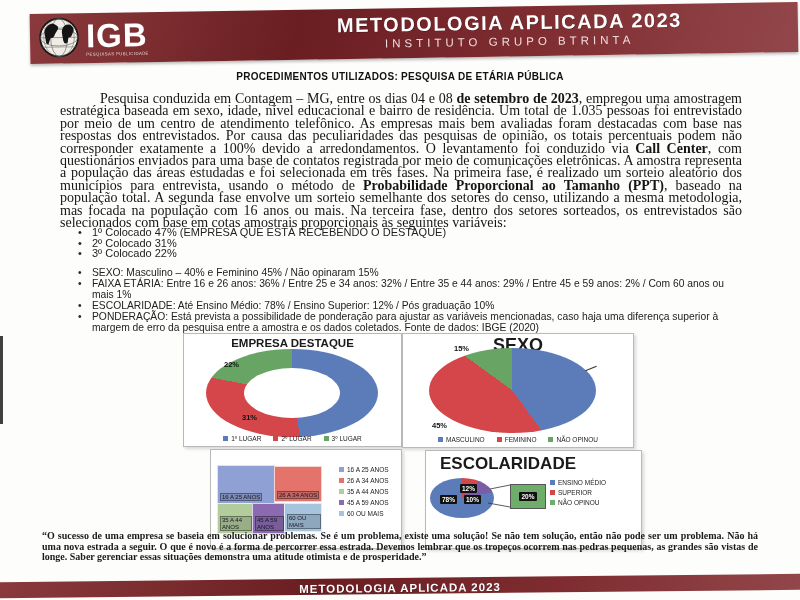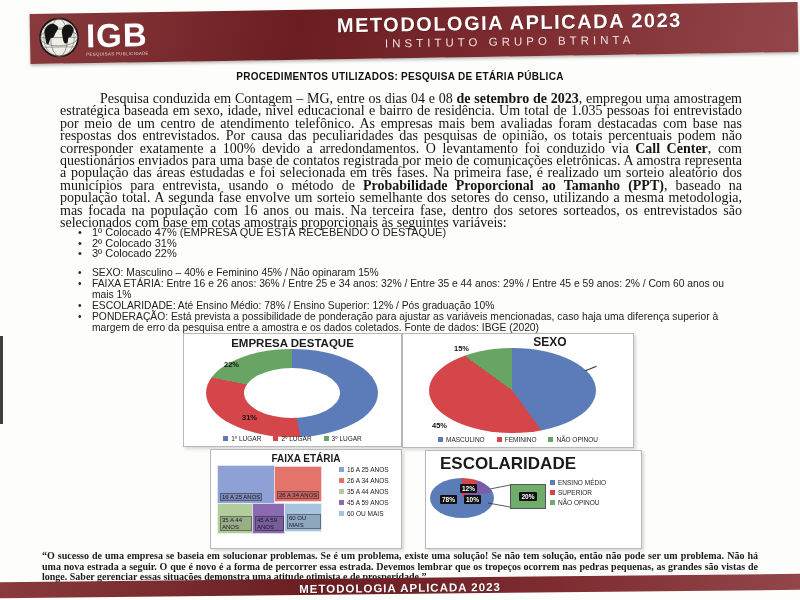--- a/index.html
+++ b/index.html
@@ -45,21 +45,21 @@
   .treemap{position:absolute;}
   .tile{position:absolute;border:0.5px solid rgba(255,255,255,0.7);}
   .tile-chip{position:absolute;left:2px;bottom:2px;font-size:6px;line-height:6.5px;color:#15152a;
     background:rgba(40,40,40,0.18);border:0.5px solid rgba(0,0,0,0.35);padding:0 1px;}
   .black-chip{position:absolute;background:#111;color:#fff;font-size:6.5px;font-weight:bold;
     padding:1px 2px;border-radius:1px;}
   .callout-box{position:absolute;border:0.5px solid #555;display:flex;align-items:center;justify-content:center;}
   .leader{position:absolute;background:#333;}
   .callout-lines{position:absolute;left:0;top:0;}
   
-  .quote{position:absolute;top:551px;left:42px;width:716px;
+  .quote{position:absolute;top:531px;left:42px;width:716px;
     font-family:"Liberation Serif",serif;font-size:10px;font-weight:bold;
     line-height:10.5px;text-align:justify;color:#1a1a1a;}
   .bottom-ribbon{position:absolute;left:-4px;right:-4px;top:578px;height:16px;
     background:linear-gradient(100deg,#8a3a3c 0%,#6a1e22 40%,#7e2c30 70%,#93474a 100%);
     transform:rotate(-0.6deg);text-align:center;}
   .bottom-ribbon span{font-size:11.5px;font-weight:bold;color:#fff;letter-spacing:1px;line-height:16px;
     text-shadow:0.5px 0.5px 0 rgba(0,0,0,0.4);}
   .artifact{position:absolute;background:#1e1e1e;}
 </style>
 </head>
@@ -124,21 +124,21 @@
         <span>2º LUGAR</span>
       </span>
       <span class="legend-item">
         <span class="sq" style="background: rgb(104, 164, 100);"></span>
         <span>3º LUGAR</span>
       </span>
     </div>
 </div>
 
 <div class="chart-box" style="left:402px;top:333px;width:230px;height:113px;">
-  <div class="chart-title" style="font-size:12px;top:1px;padding-left:32px;">SEXO</div>
+  <div class="chart-title" style="font-size:18px;top:1px;">SEXO</div>
   <div class="pie" style="left: 26px; top: 14px; width: 167px; height: 85px; background: conic-gradient(rgb(91, 124, 184) 0deg, rgb(91, 124, 184) 144deg, rgb(213, 70, 75) 144deg, rgb(213, 70, 75) 306deg, rgb(104, 164, 100) 306deg, rgb(104, 164, 100) 360deg);"></div>
   <span class="pie-label" style="left:32px;top:10px;margin-left:19px;">15%</span>
   <span class="pie-label" style="left:29px;top:87px;">45%</span>
   <div class="leader" style="left:182px;top:34px;width:12px;height:1px;transform:rotate(-22deg);"></div>
   <div class="legend legend-h">
       <span class="legend-item">
         <span class="sq" style="background: rgb(91, 124, 184);"></span>
         <span>MASCULINO</span>
       </span>
       <span class="legend-item">
@@ -146,21 +146,20 @@
         <span>FEMININO</span>
       </span>
       <span class="legend-item">
         <span class="sq" style="background: rgb(104, 164, 100);"></span>
         <span>NÃO OPINOU</span>
       </span>
     </div>
 </div>
 
 <div class="chart-box" style="left:210px;top:449px;width:190px;height:98px;">
-  <div class="chart-title" style="font-size:10px;">FAIXA ETÁRIA</div>
   <div class="treemap" style="left:6px;top:15px;width:104px;height:68px;">
       <div class="tile" style="left: 0px; top: 0px; width: 56px; height: 37px; background: rgb(143, 160, 212);">
         <span class="tile-chip">16 A 25 ANOS</span>
       </div>
       <div class="tile" style="left: 57px; top: 1px; width: 46px; height: 34px; background: rgb(228, 115, 108);">
         <span class="tile-chip">26 A 34 ANOS</span>
       </div>
       <div class="tile" style="left: 0px; top: 38px; width: 34px; height: 29px; background: rgb(178, 204, 155);">
         <span class="tile-chip">35 A 44 ANOS</span>
       </div>

